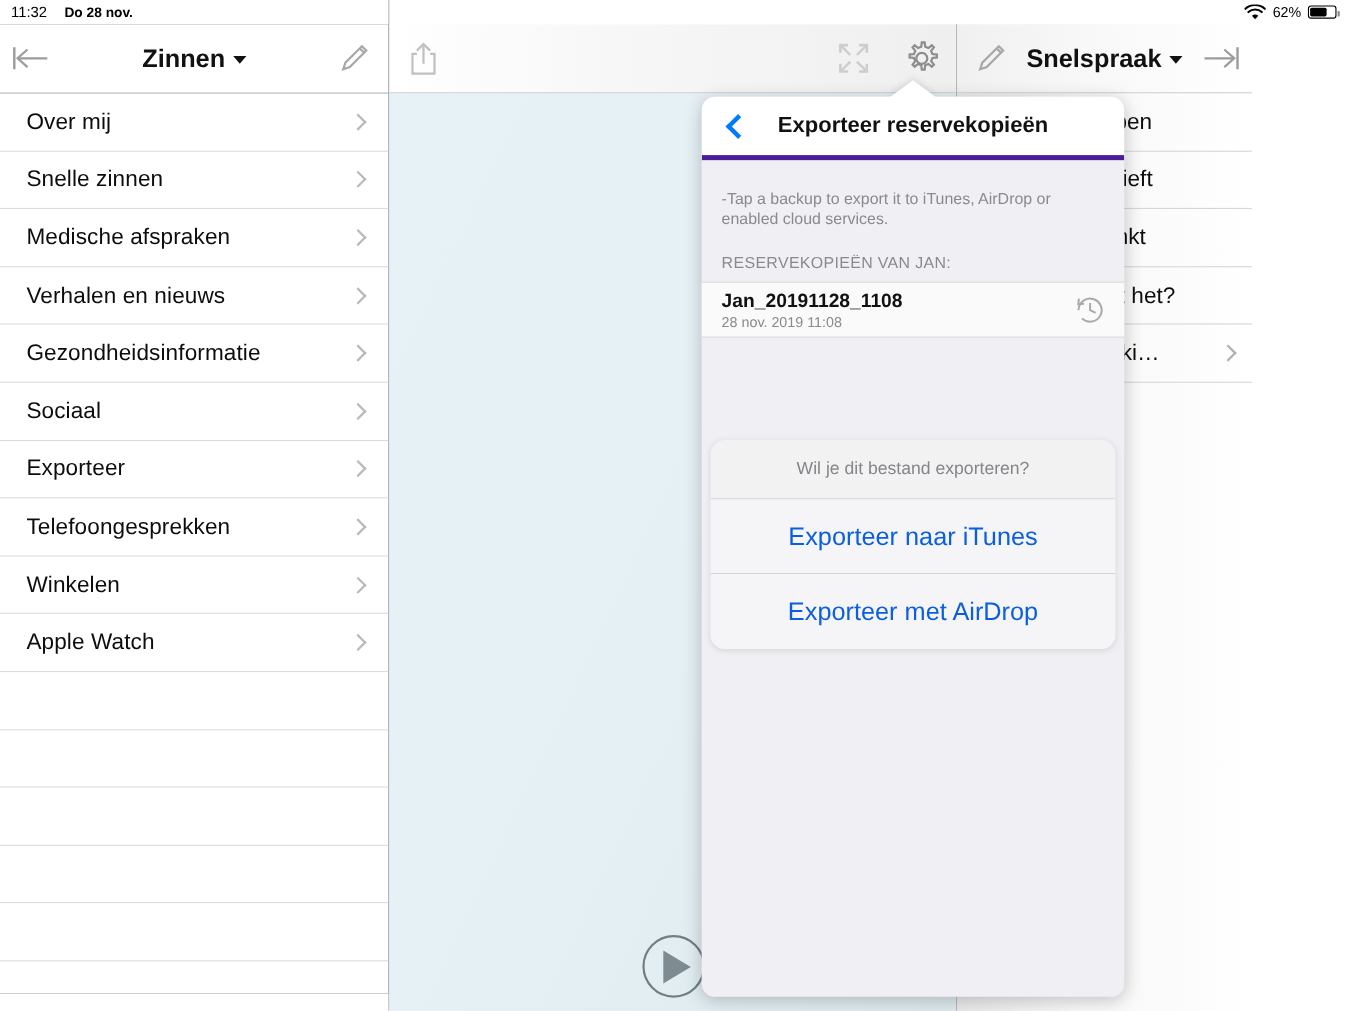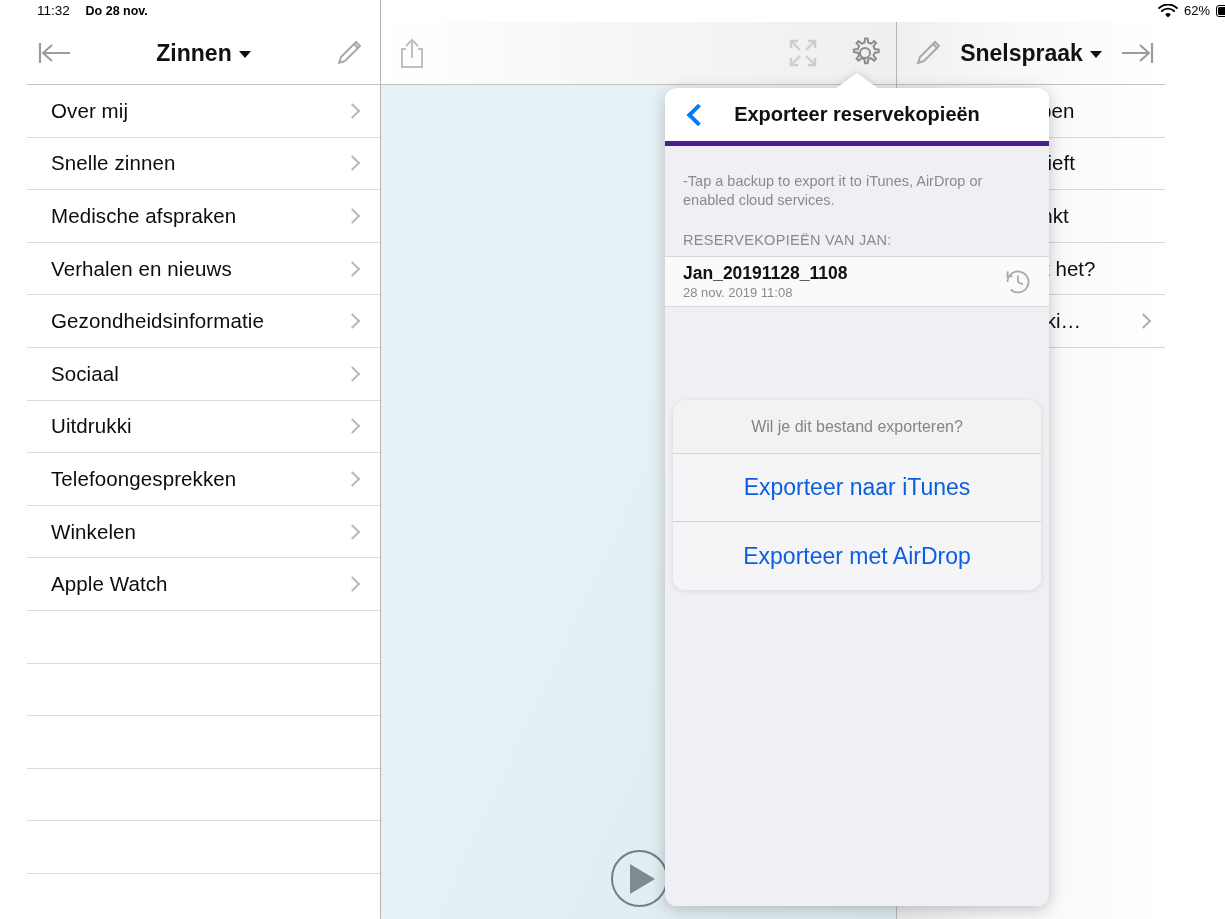--- a/index.html
+++ b/index.html
@@ -4,21 +4,21 @@
 <title>Predictable — Zinnen</title>
 <style>
   * { box-sizing: border-box; margin: 0; padding: 0; }
   html, body {
     width: 1225px; height: 919px;
     font-family: "Liberation Sans", sans-serif;
     background: #ffffff;
     overflow: hidden;
     -webkit-font-smoothing: antialiased;
   }
-  #app { position: relative; width: 1138px; height: 919px; margin-left: 27px; }
+  #app { position: relative; width: 1138px; height: 919px; }
 
   
   .statusbar {
     position: absolute; left: 0; top: 0; width: 1225px; height: 22px;
     background: #ffffff; color: #000;
     font-size: 13.5px; line-height: 22px;
   }
   .sb-left { position: absolute; left: 10px; top: 0; white-space: nowrap; }
   .sb-time { font-weight: 400; }
   .sb-date { margin-left: 12px; font-weight: 600; font-size: 12.5px; }
@@ -285,21 +285,21 @@
         </div>
         <div class="row">
           <span class="row-label">Gezondheidsinformatie</span>
           <span class="chev"></span>
         </div>
         <div class="row">
           <span class="row-label">Sociaal</span>
           <span class="chev"></span>
         </div>
         <div class="row">
-          <span class="row-label">Uitdrukki</span>
+          <span class="row-label">Exporteer</span>
           <span class="chev"></span>
         </div>
         <div class="row">
           <span class="row-label">Telefoongesprekken</span>
           <span class="chev"></span>
         </div>
         <div class="row">
           <span class="row-label">Winkelen</span>
           <span class="chev"></span>
         </div>

